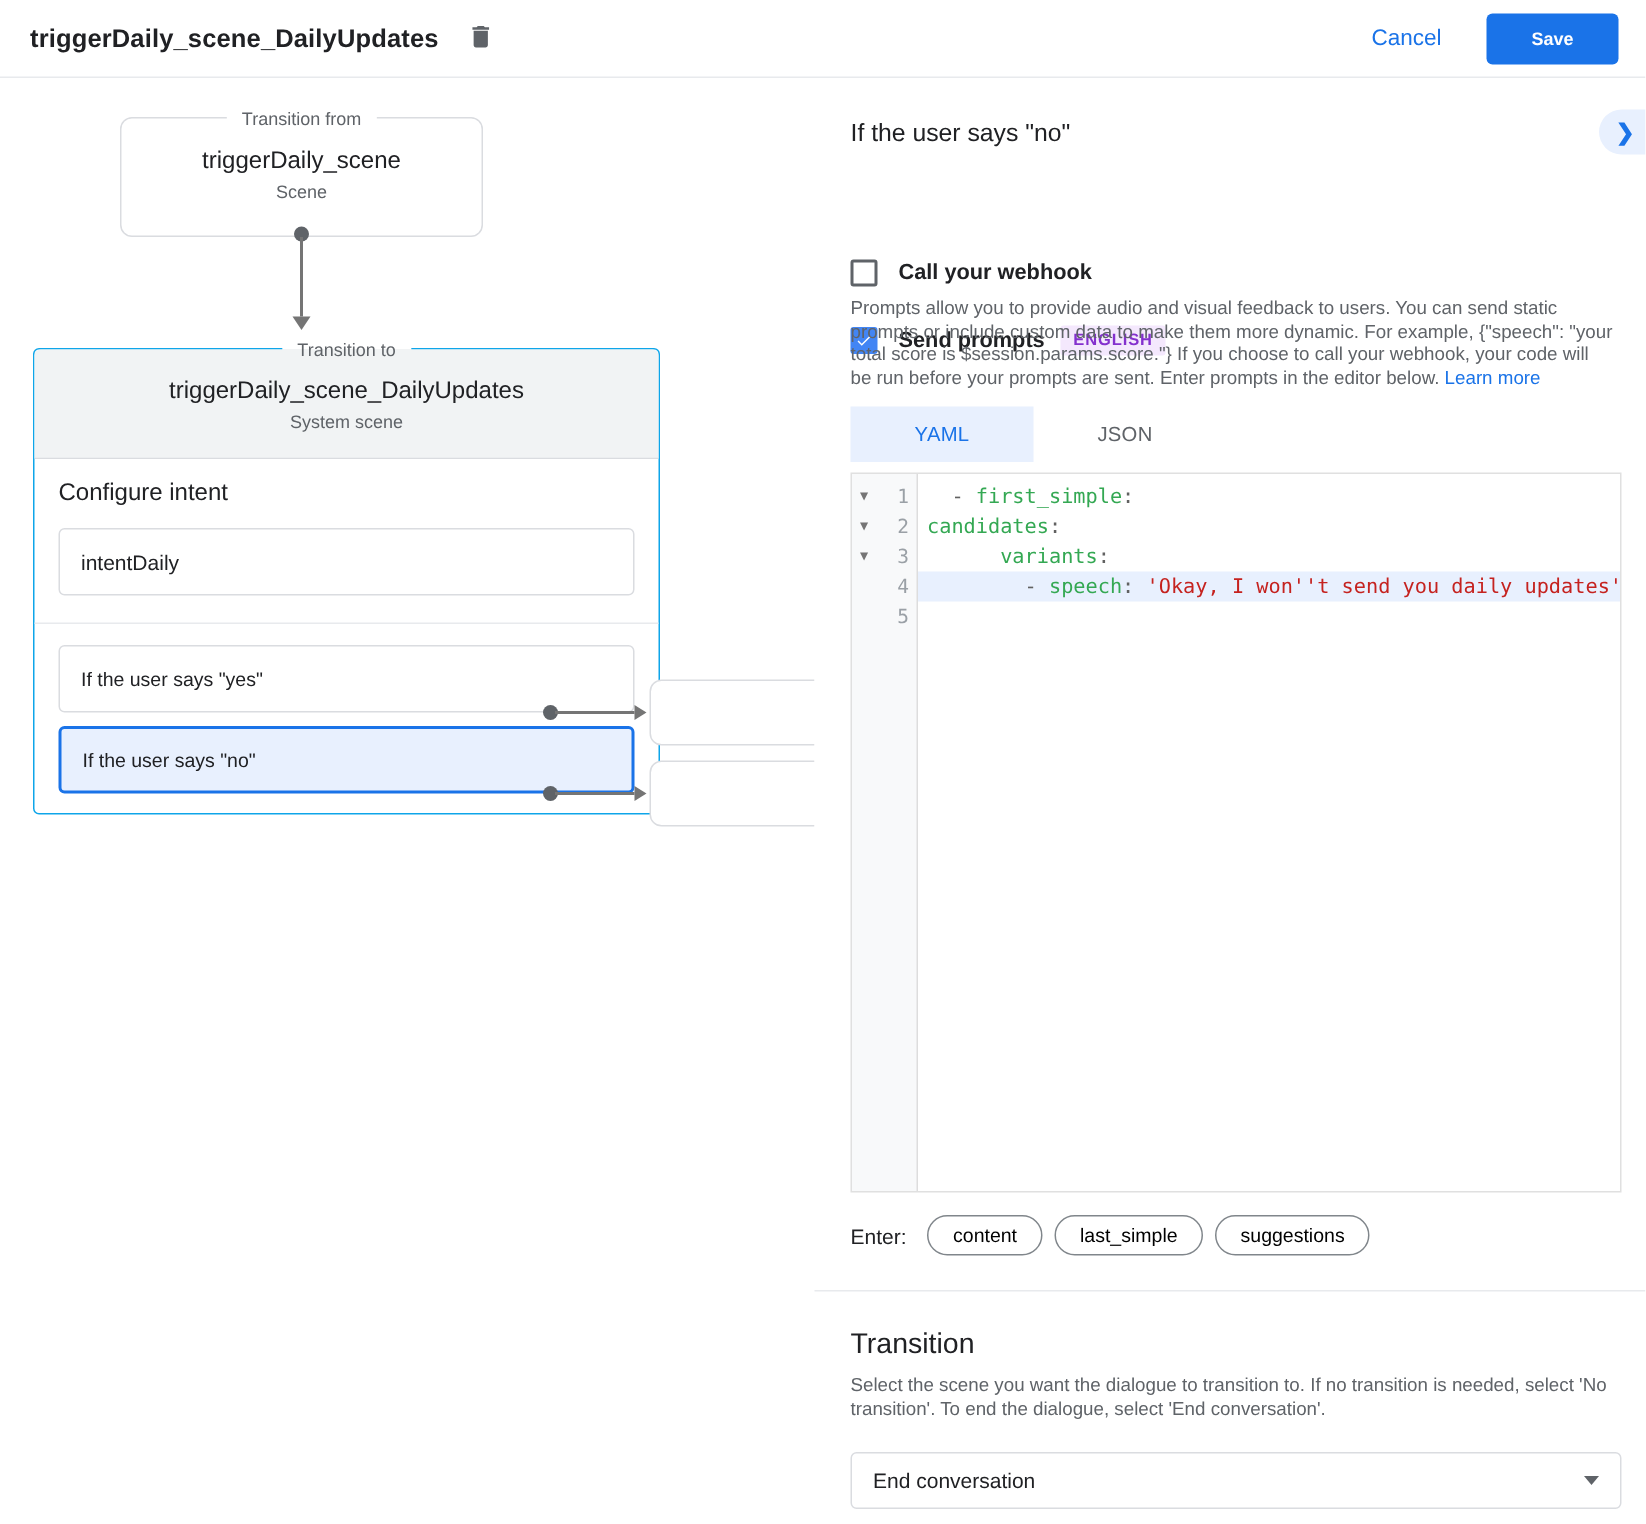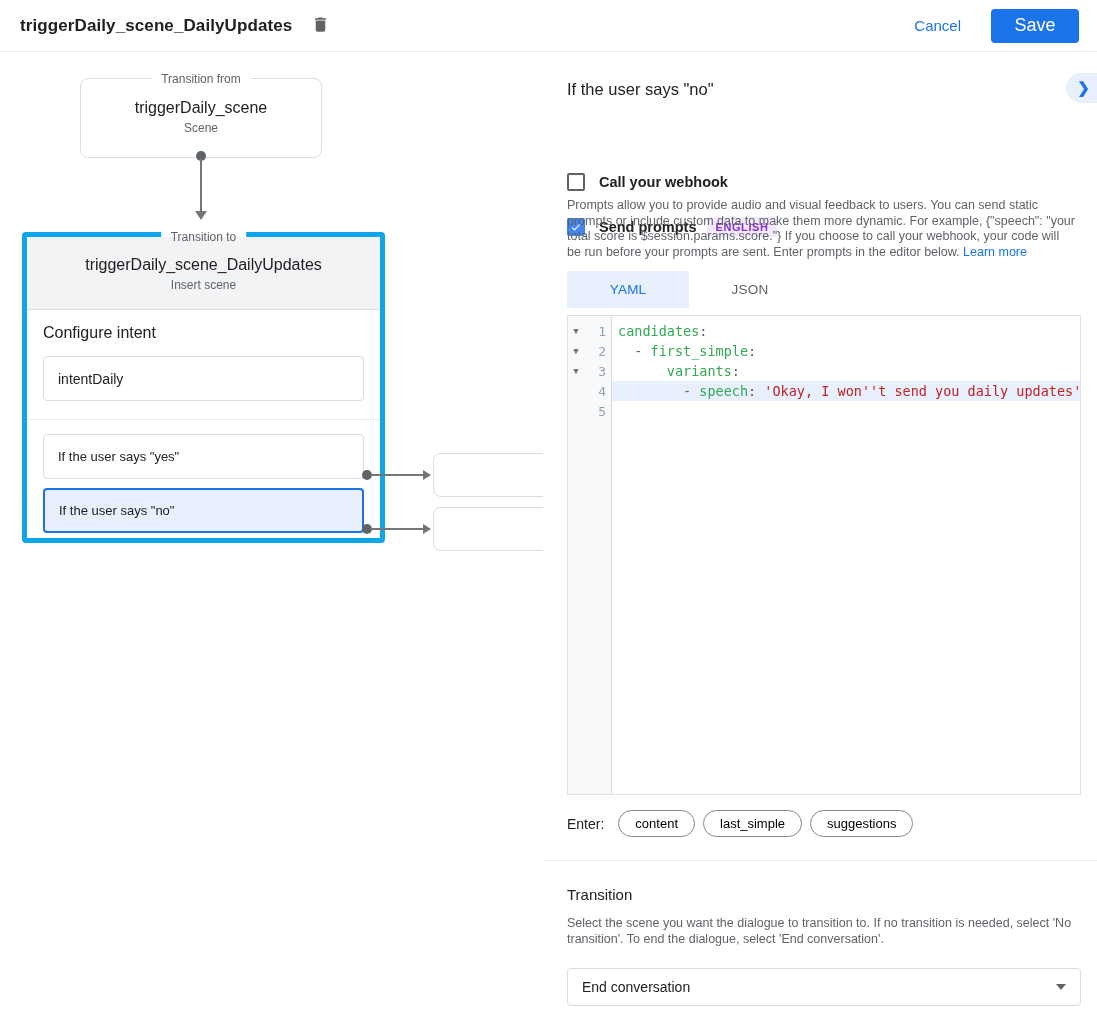--- a/index.html
+++ b/index.html
@@ -8,43 +8,43 @@
 
   
   .appbar { position:absolute; top:0; left:0; width:100%; height:52px; display:flex; align-items:center;
             padding:0 18px 0 20px; border-bottom:1px solid #e8eaed; background:#fff; }
   .appbar-title { font-size:17px; font-weight:600; color:#202124; letter-spacing:.1px; }
   .trash-btn { margin-left:16px; width:24px; height:24px; display:flex; align-items:center; justify-content:center;
                background:none; border:none; cursor:pointer; }
   .appbar-actions { margin-left:auto; display:flex; align-items:center; }
   .cancel-btn { color:#1a73e8; font-size:15px; font-weight:500; background:none; border:none; cursor:pointer;
                 padding:8px 10px; font-family:inherit; }
-  .save-btn { margin-left:20px; background:#1a73e8; color:#fff; font-size:18px; font-weight:400; border:none;
+  .save-btn { margin-left:20px; background:#1a73e8; color:#fff; font-size:12px; font-weight:700; border:none;
               border-radius:4px; width:88px; height:34px; cursor:pointer; font-family:inherit; }
 
   
   .canvas { position:absolute; top:52px; left:0; width:543px; height:964px; background:#fff; overflow:hidden; }
 
   .tf-box { position:absolute; left:80px; top:26px; width:242px; height:80px; background:#fff;
             border:1px solid #dadce0; border-radius:8px; text-align:center; padding-top:20px; }
   .box-legend { position:absolute; top:0; left:50%; transform:translate(-50%,-50%); padding:0 10px;
                 font-size:12px; color:#5f6368; background:#fff; white-space:nowrap; }
   .tf-title { font-size:16px; color:#202124; }
   .tf-sub { font-size:12px; color:#5f6368; margin-top:4px; }
 
   .flow-dot { position:absolute; width:10px; height:10px; border-radius:50%; background:#5f6368; }
   .vline { position:absolute; width:2px; background:#757575; }
   .arrow-down { position:absolute; width:0; height:0; border-left:6px solid transparent; border-right:6px solid transparent;
                 border-top:9px solid #757575; }
   .hline { position:absolute; height:2px; background:#757575; }
   .arrow-right { position:absolute; width:0; height:0; border-top:5px solid transparent; border-bottom:5px solid transparent;
                  border-left:8px solid #757575; }
 
-  .tt-box { position:absolute; left:22px; top:180px; width:363px; height:311px; background:#fff;
-            border:5px solid #0ea5e9; border-radius:4px; }
+  .tt-box { position:absolute; left:22px; top:180px; width:418px; height:311px; background:#fff;
+            border:1px solid #0ea5e9; border-radius:4px; }
   .tt-legend { position:absolute; top:0; left:50%; transform:translate(-50%,-50%); padding:0 10px;
                font-size:12px; color:#5f6368; white-space:nowrap;
                background:linear-gradient(#fff 50%, #f1f3f4 50%); }
   .tt-header { height:73px; background:#f1f3f4; border-bottom:1px solid #dadce0; border-radius:4px 4px 0 0;
                text-align:center; padding-top:19px; }
   .tt-title { font-size:16px; color:#202124; }
   .tt-sub { font-size:12px; color:#5f6368; margin-top:4px; }
   .tt-section { padding:14px 16px 18px 16px; }
   .tt-section + .tt-section { border-top:1px solid #e8eaed; }
   .section-label { font-size:16px; color:#202124; margin-bottom:14px; }
@@ -97,21 +97,21 @@
   .cm-str { color:#c5221f; }
 
   .insert-row { position:absolute; top:758px; left:24px; display:flex; align-items:center; }
   .insert-label { font-size:14px; color:#202124; margin-right:14px; }
   .chip { border:1px solid #80868b; border-radius:14px; height:27px; padding:0 16px; display:flex;
           align-items:center; font-size:13px; color:#000000; background:#fff; margin-right:8px; cursor:pointer;
           font-family:inherit; }
 
   .panel-divider { position:absolute; top:808px; left:0; width:100%; height:1px; background:#e8eaed; }
 
-  .transition-heading { position:absolute; top:834px; left:24px; font-size:15px; color:#202124; }
+  .transition-heading { position:absolute; top:834px; left:24px; font-size:19px; color:#202124; }
   .transition-desc { position:absolute; top:864px; left:24px; width:508px; font-size:12.5px; line-height:15.5px;
                      color:#5f6368; }
   .dropdown { position:absolute; top:916px; left:24px; width:514px; height:38px; border:1px solid #dadce0;
               border-radius:4px; background:#fff; display:flex; align-items:center; padding:0 14px;
               font-size:14px; color:#202124; cursor:pointer; }
   .dropdown-caret { margin-left:auto; width:0; height:0; border-left:5px solid transparent;
                     border-right:5px solid transparent; border-top:6px solid #5f6368; }
 </style>
 </head>
 <body>
@@ -142,21 +142,21 @@
     </div>
 
     <div class="flow-dot" style="left:196px; top:99px;"></div>
     <div class="vline" style="left:200px; top:106px; height:53px;"></div>
     <div class="arrow-down" style="left:195px; top:159px;"></div>
 
     <div class="tt-box">
       <span class="tt-legend">Transition to</span>
       <div class="tt-header">
         <div class="tt-title">triggerDaily_scene_DailyUpdates</div>
-        <div class="tt-sub">Insert scene</div>
+        <div class="tt-sub">System scene</div>
       </div>
       <div class="tt-section">
         <div class="section-label">Configure intent</div>
         <div class="intent-box">
           <span>intentDaily</span>
         </div>
       </div>
       <div class="tt-section">
         <div id="conditions-list">
             <div class="cond-row">
@@ -226,22 +226,22 @@
           <div class="gutter-row">
             <span class="fold"></span>
             <span class="lnum">4</span>
           </div>
           <div class="gutter-row">
             <span class="fold"></span>
             <span class="lnum">5</span>
           </div>
         </div>
       <div class="code" id="editor-code">
+          <div class="code-line"><span>  </span><span class="cm-punc">- </span><span class="cm-key">first_simple</span><span class="cm-punc">:</span></div>
           <div class="code-line"><span class="cm-key">candidates</span><span class="cm-punc">:</span></div>
-          <div class="code-line"><span>  </span><span class="cm-punc">- </span><span class="cm-key">first_simple</span><span class="cm-punc">:</span></div>
           <div class="code-line"><span>      </span><span class="cm-key">variants</span><span class="cm-punc">:</span></div>
           <div class="code-line active"><span>        </span><span class="cm-punc">- </span><span class="cm-key">speech</span><span class="cm-punc">:</span><span> </span><span class="cm-str">'Okay, I won''t send you daily updates'</span></div>
           <div class="code-line"></div>
         </div>
     </div>
 
     <div class="insert-row">
       <span class="insert-label">Enter:</span>
       <span id="insert-chips" style="display:flex;">
           <button class="chip">content</button>

